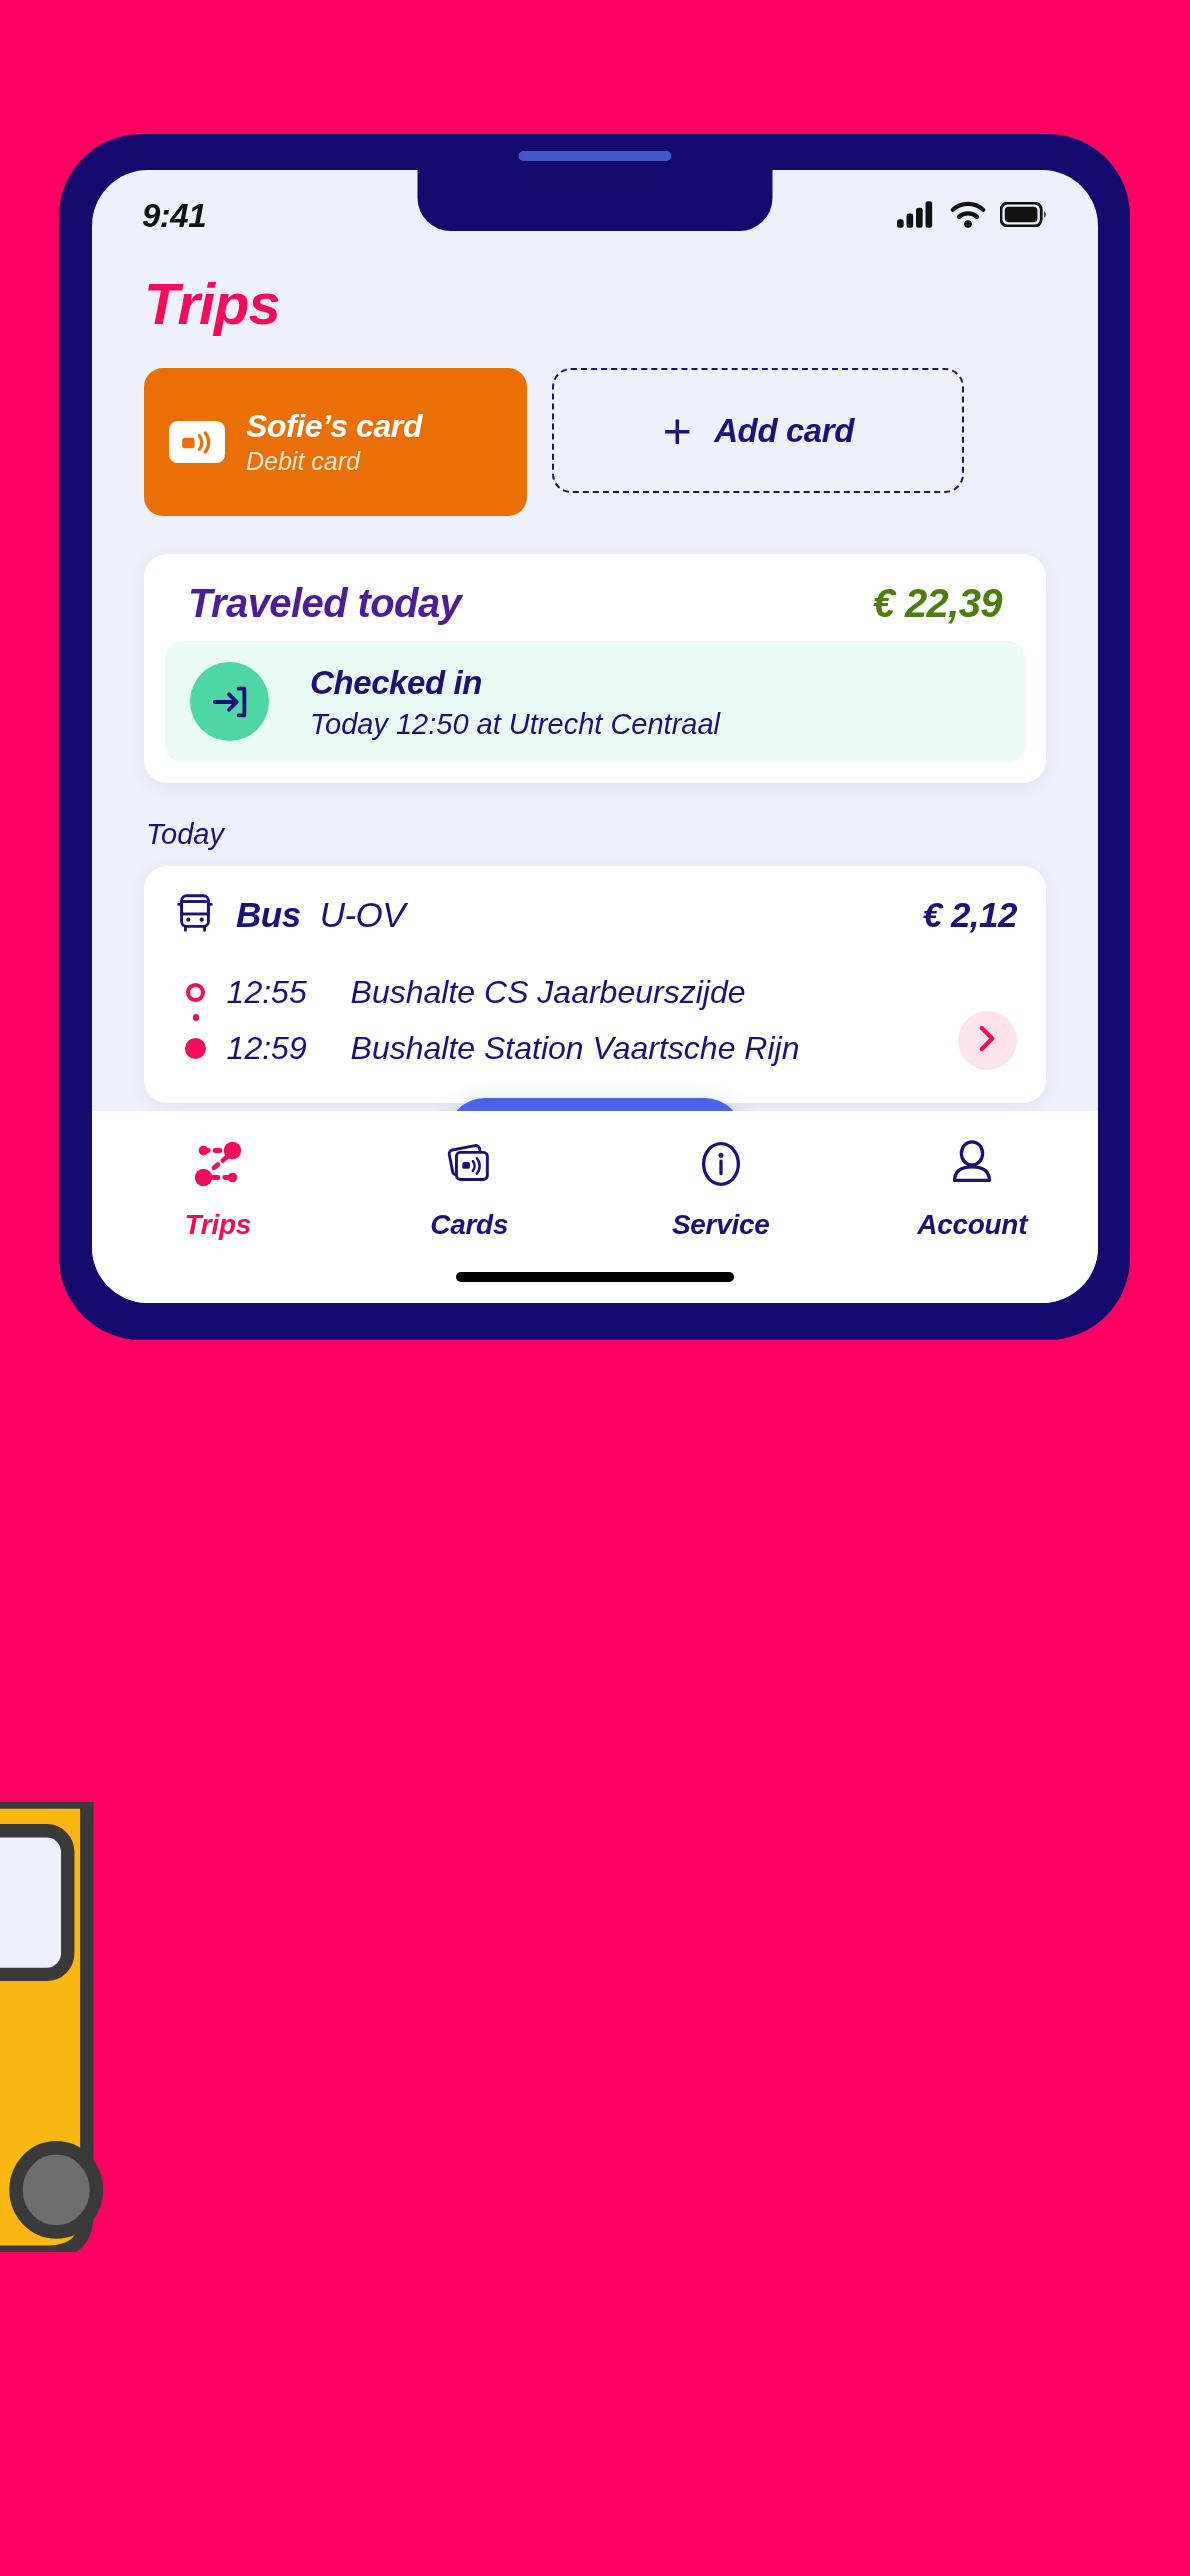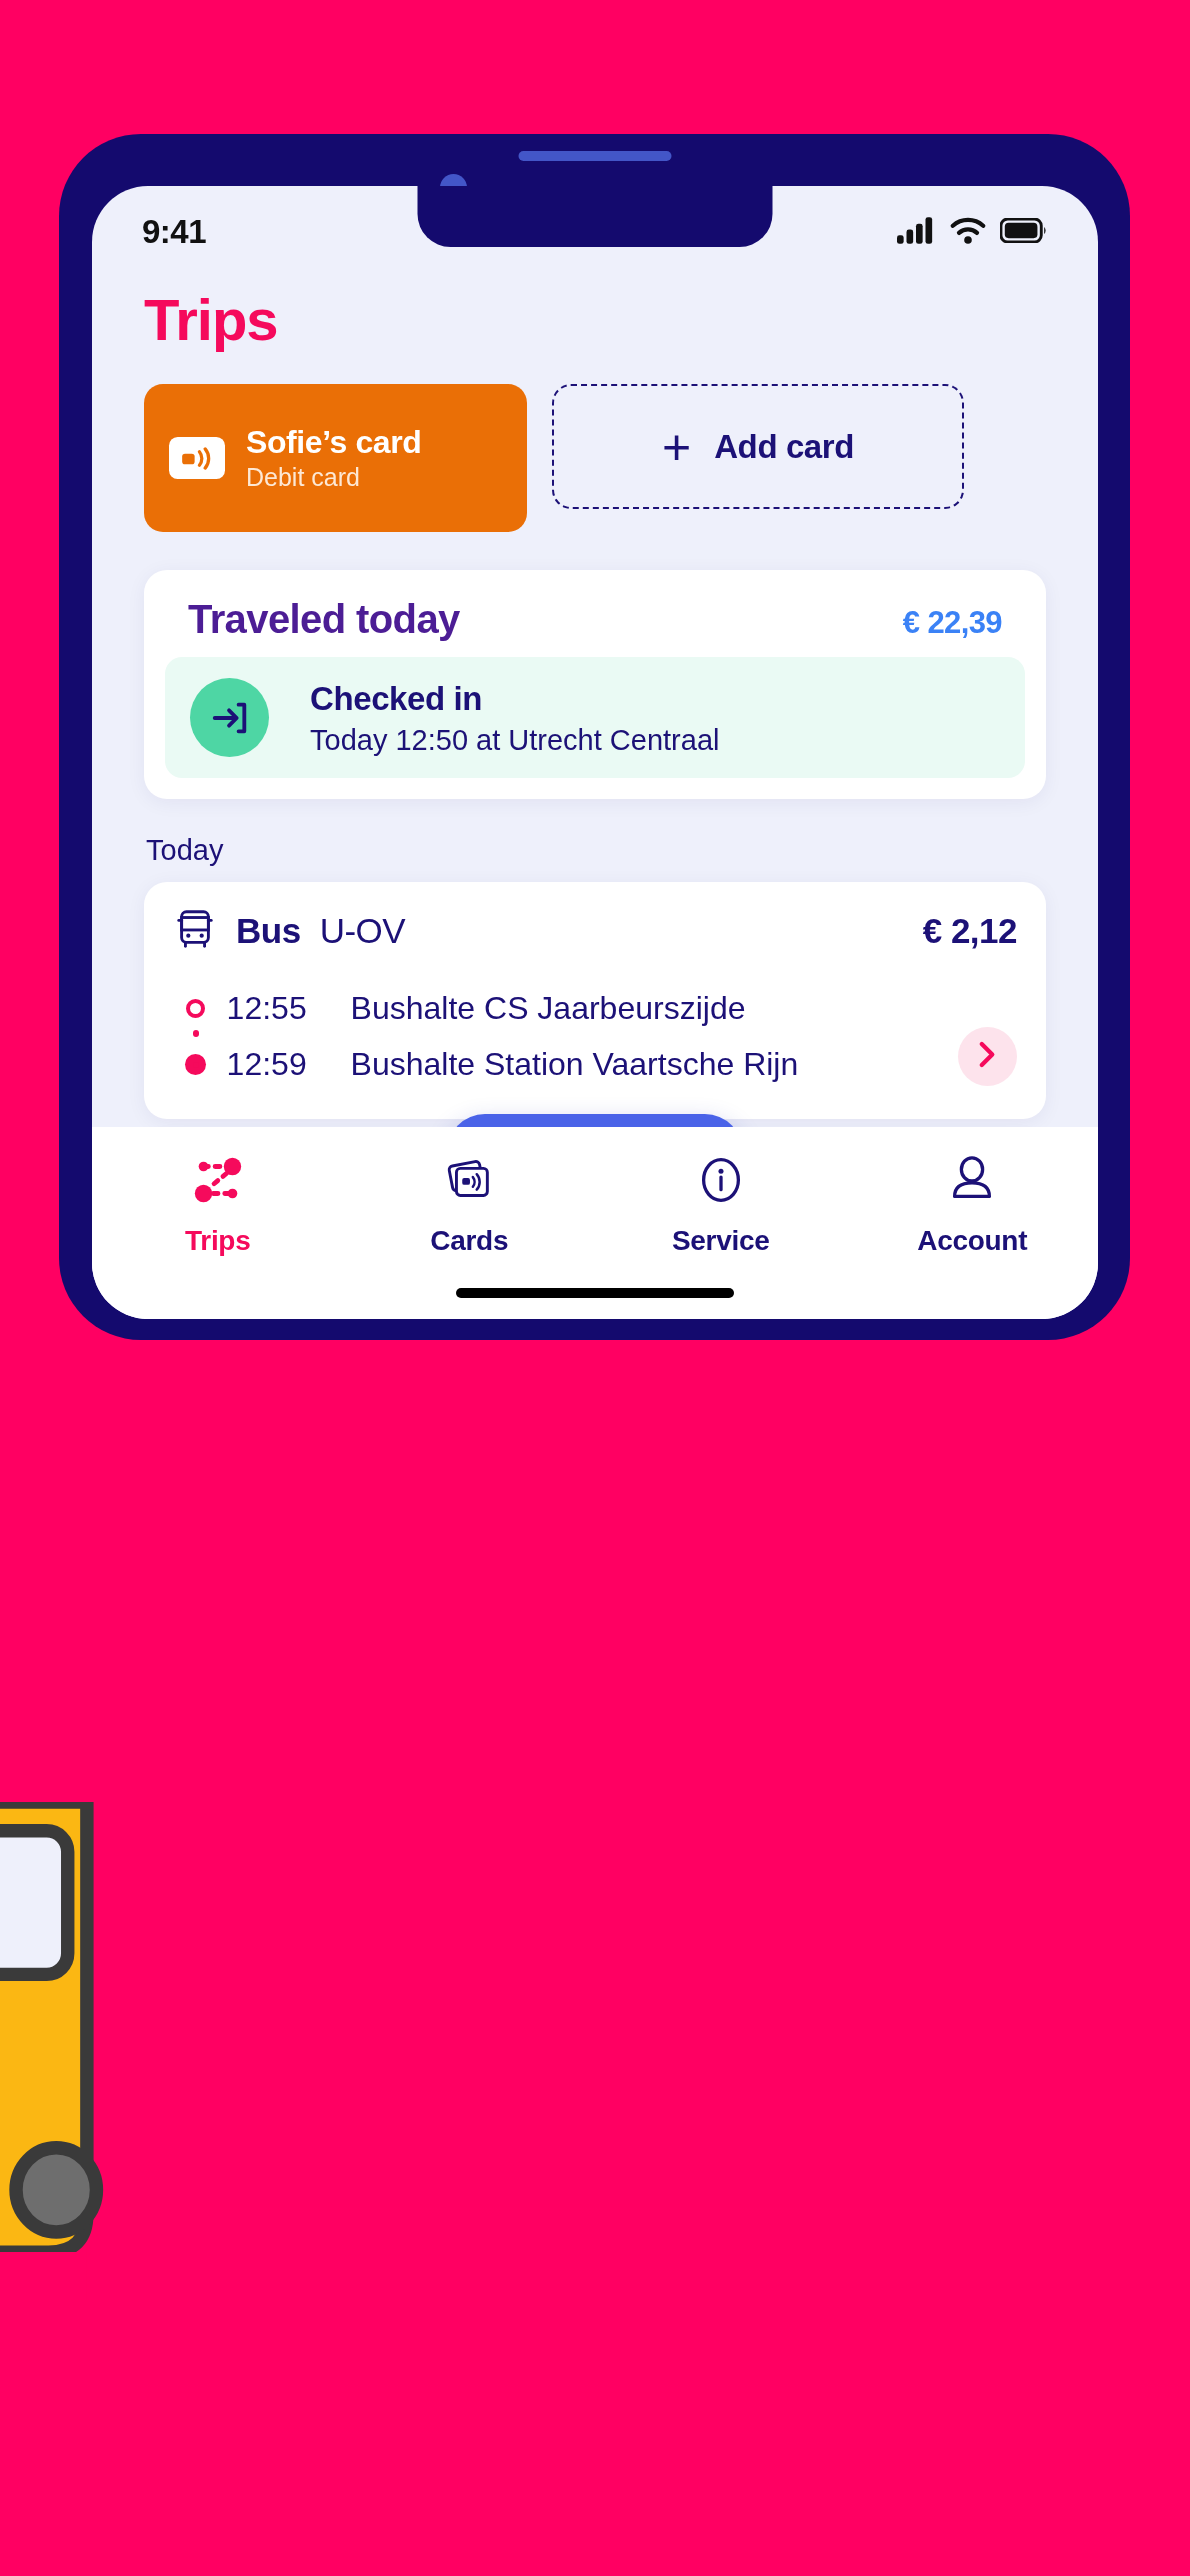--- a/index.html
+++ b/index.html
@@ -25,25 +25,26 @@
   .phone-speaker {
     position:absolute; left:50%; top:17px; transform:translateX(-50%);
     width:153px; height:9.6px; border-radius:5.8px; background:#4356c8;
   }
   .phone-camera {
     position:absolute; left:381px; top:40px;
     width:27px; height:27px; border-radius:50%; background:#4356c8;
   }
   .screen {
     position:absolute;
-    left:33px; top:52px;
+    left:33px; top:36px;
     width:1006px; height:1133px;
     background:#eef0fb;
     border-radius:56px;
     overflow:hidden;
+    font-style:italic;
   }
 
   
   .notch {
     position:absolute; left:50%; top:0; transform:translateX(-50%);
     width:355px; height:61px;
     background:#140a6e;
     border-bottom-left-radius:33px; border-bottom-right-radius:33px;
     z-index:30;
   }
@@ -91,21 +92,21 @@
   .traveled-card {
     margin:38px 52px 0 52px; background:#fff; border-radius:23px;
     padding:27px 21px 21px 21px;
     box-shadow:0 3.8px 19px rgba(30,20,110,.06);
   }
   .traveled-head {
     display:flex; align-items:baseline; justify-content:space-between;
     padding:0 23px 0 23px;
   }
   .traveled-label { color:#4c1d95; font-size:40px; font-weight:700; letter-spacing:-0.6px;text-align:right; }
-  .traveled-amount { color:#3b82f6; font-size:31px; font-weight:700; letter-spacing:-0.6px; }
+  .traveled-amount { color:#4d7c0f; font-size:40px; font-weight:700; letter-spacing:-0.6px; }
   .checkin-box {
     margin-top:15px; background:#eafaf4; border-radius:17px;
     display:flex; align-items:flex-end; gap:41px; padding:21px 25px;
   }
   .checkin-circle {
     width:79px; height:79px; border-radius:50%; background:#4ed6a4;
     display:flex; align-items:center; justify-content:center; flex:0 0 auto;
   }
   .checkin-txt { display:flex; flex-direction:column; gap:5.8px; }
   .checkin-title { color:#1c1177; font-size:33px; font-weight:700; letter-spacing:-0.4px; }

